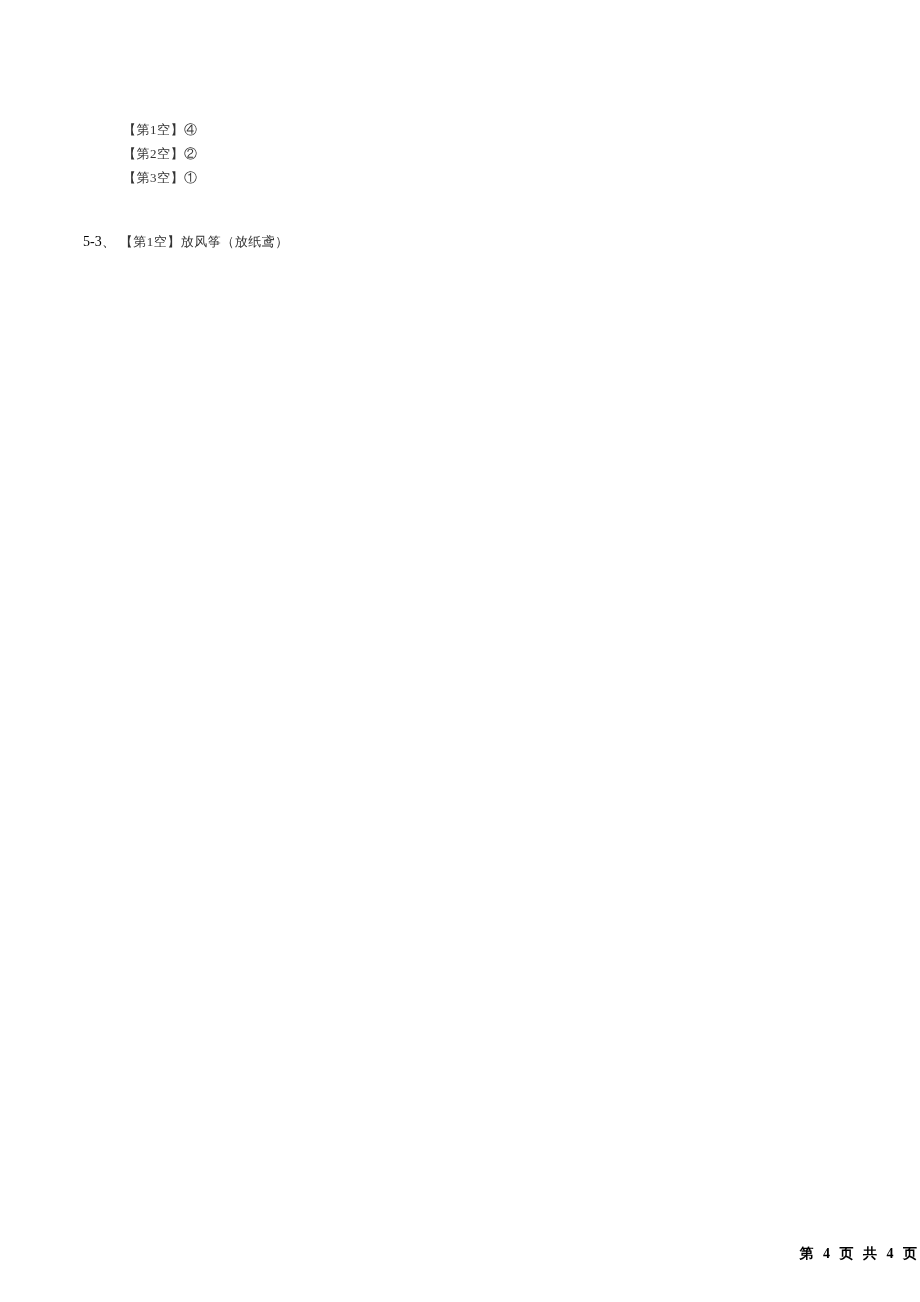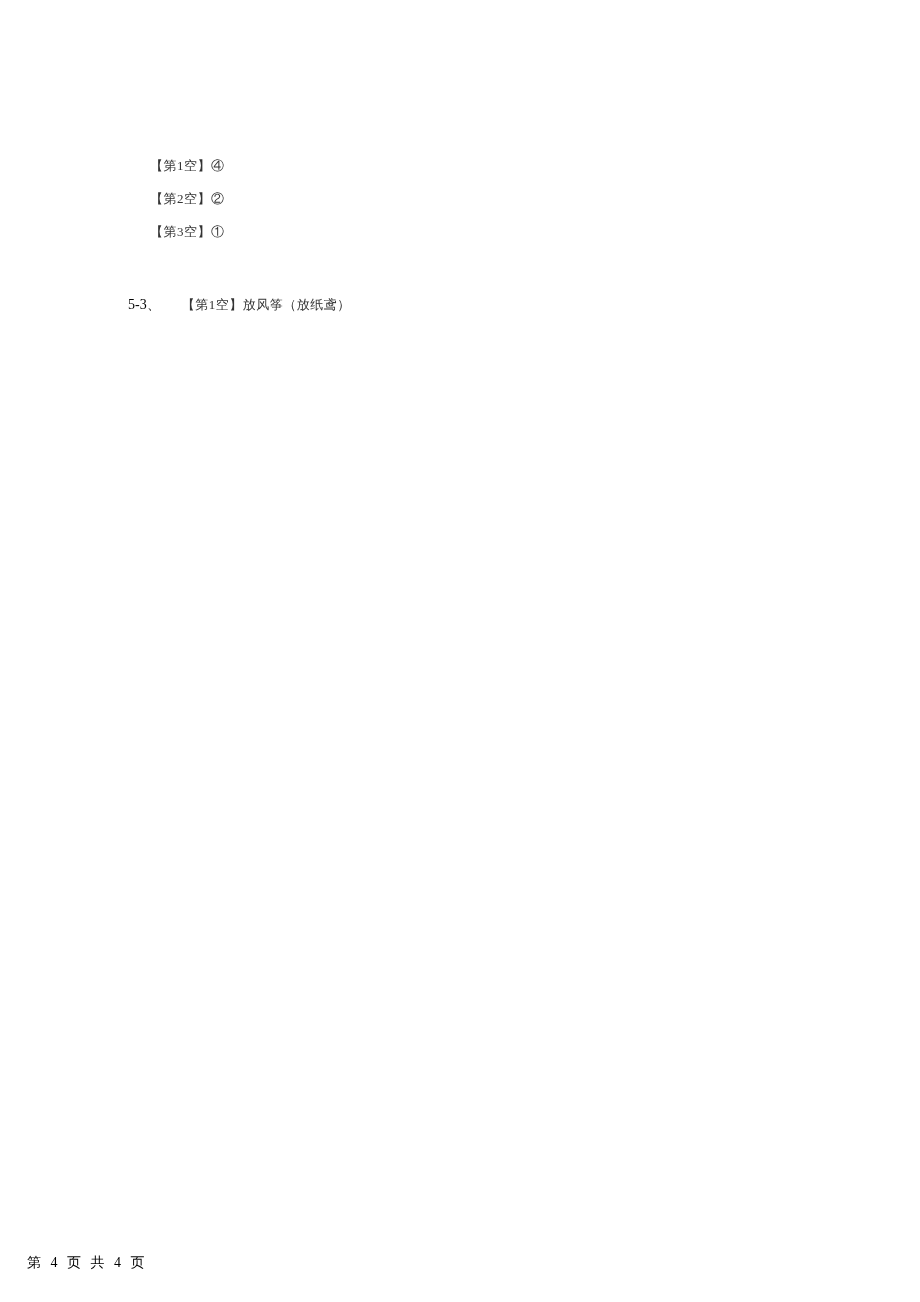--- a/index.html
+++ b/index.html
@@ -1,16 +1,16 @@
 <!DOCTYPE html>
 <html><head>
   <meta charset="utf-8">
   <style>
     * {
-      margin: 9px;
+      margin: 0;
       padding: 0;
       box-sizing: border-box;
     }
     body {
       width: 920px;
       height: 1302px;
       background: #ffffff;
       font-family: "SimSun", "宋体", serif;
       position: relative;
     }
@@ -38,32 +38,32 @@
     }
     .row-52 {
       display: flex;
       align-items: baseline;
       margin-top: 0px;
     }
     .row-53 {
       display: flex;
       align-items: baseline;
       margin-top: 40px;
-      gap: 8px;
     }
     .footer {
       position: absolute;
       bottom: 39px;
       left: 0;
       width: 100%;
-      text-align: left;
+      text-align: right;
       font-size: 14px;
       color: #000000;
       letter-spacing: 3px;
       font-family: "SimSun", "宋体", serif;
+      font-weight: bold;
     }
   </style>
 </head>
 <body>
 
 <div class="content">
   <div class="answer-line indent">【第1空】④</div>
   <div class="answer-line indent">【第2空】②</div>
   <div class="answer-line indent">【第3空】①</div>
   <div class="row-53">

